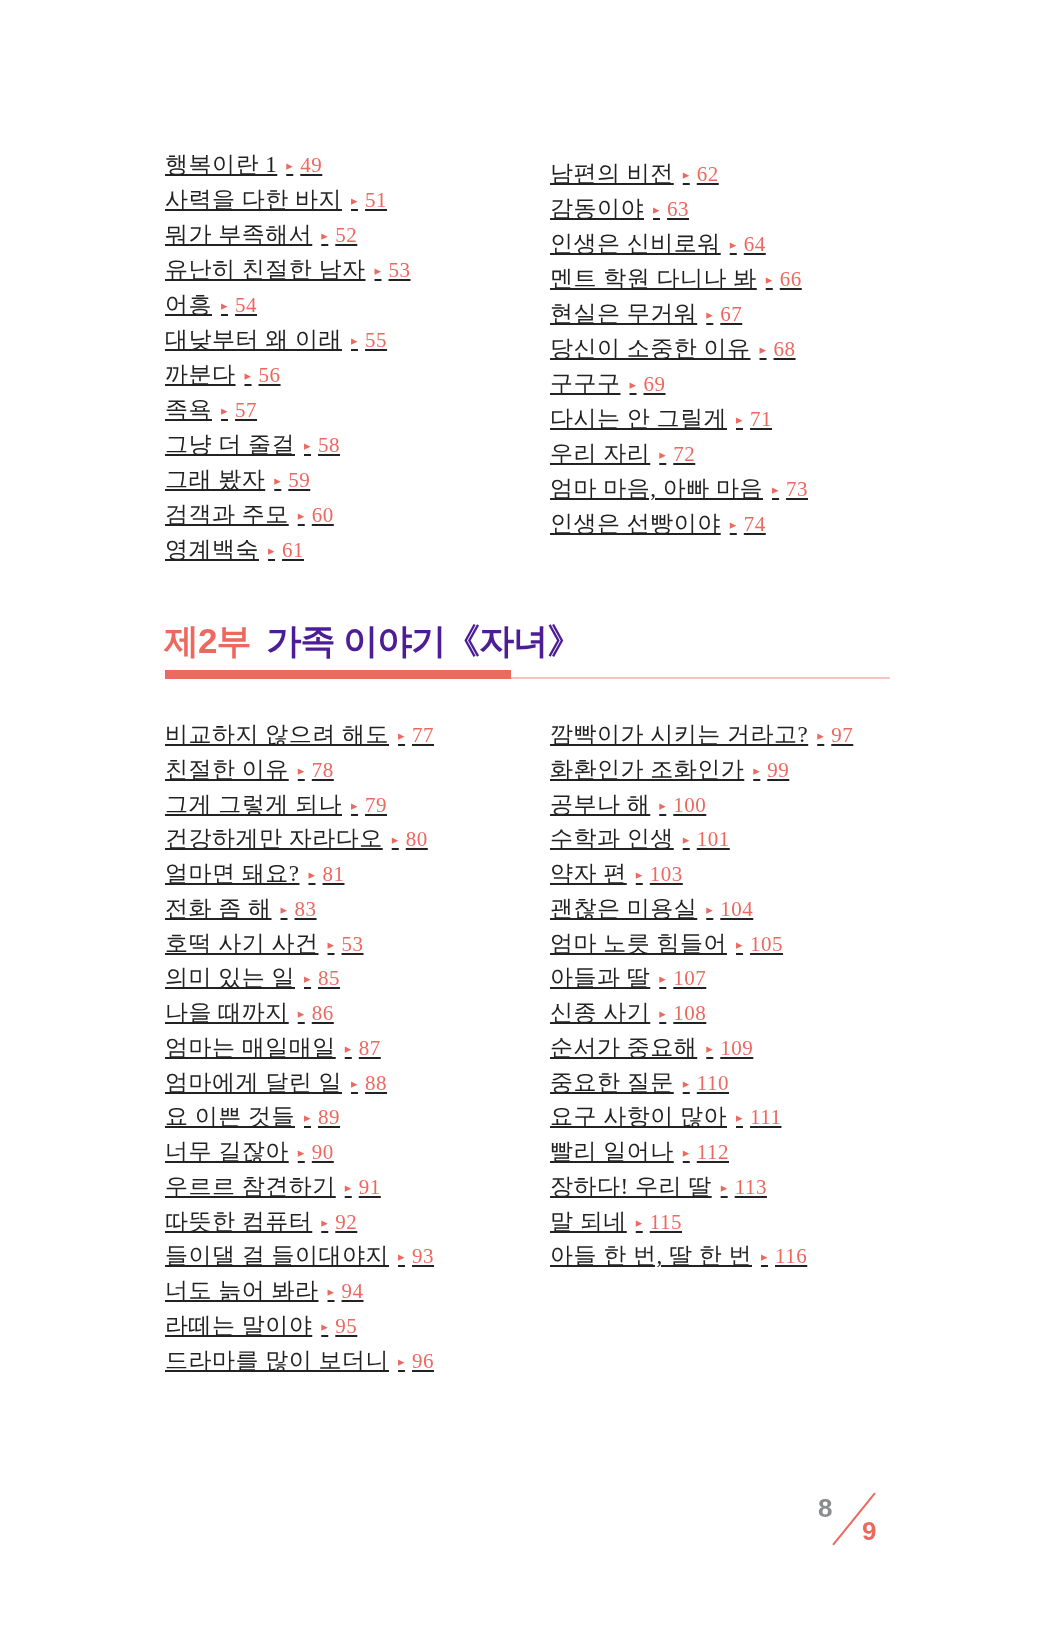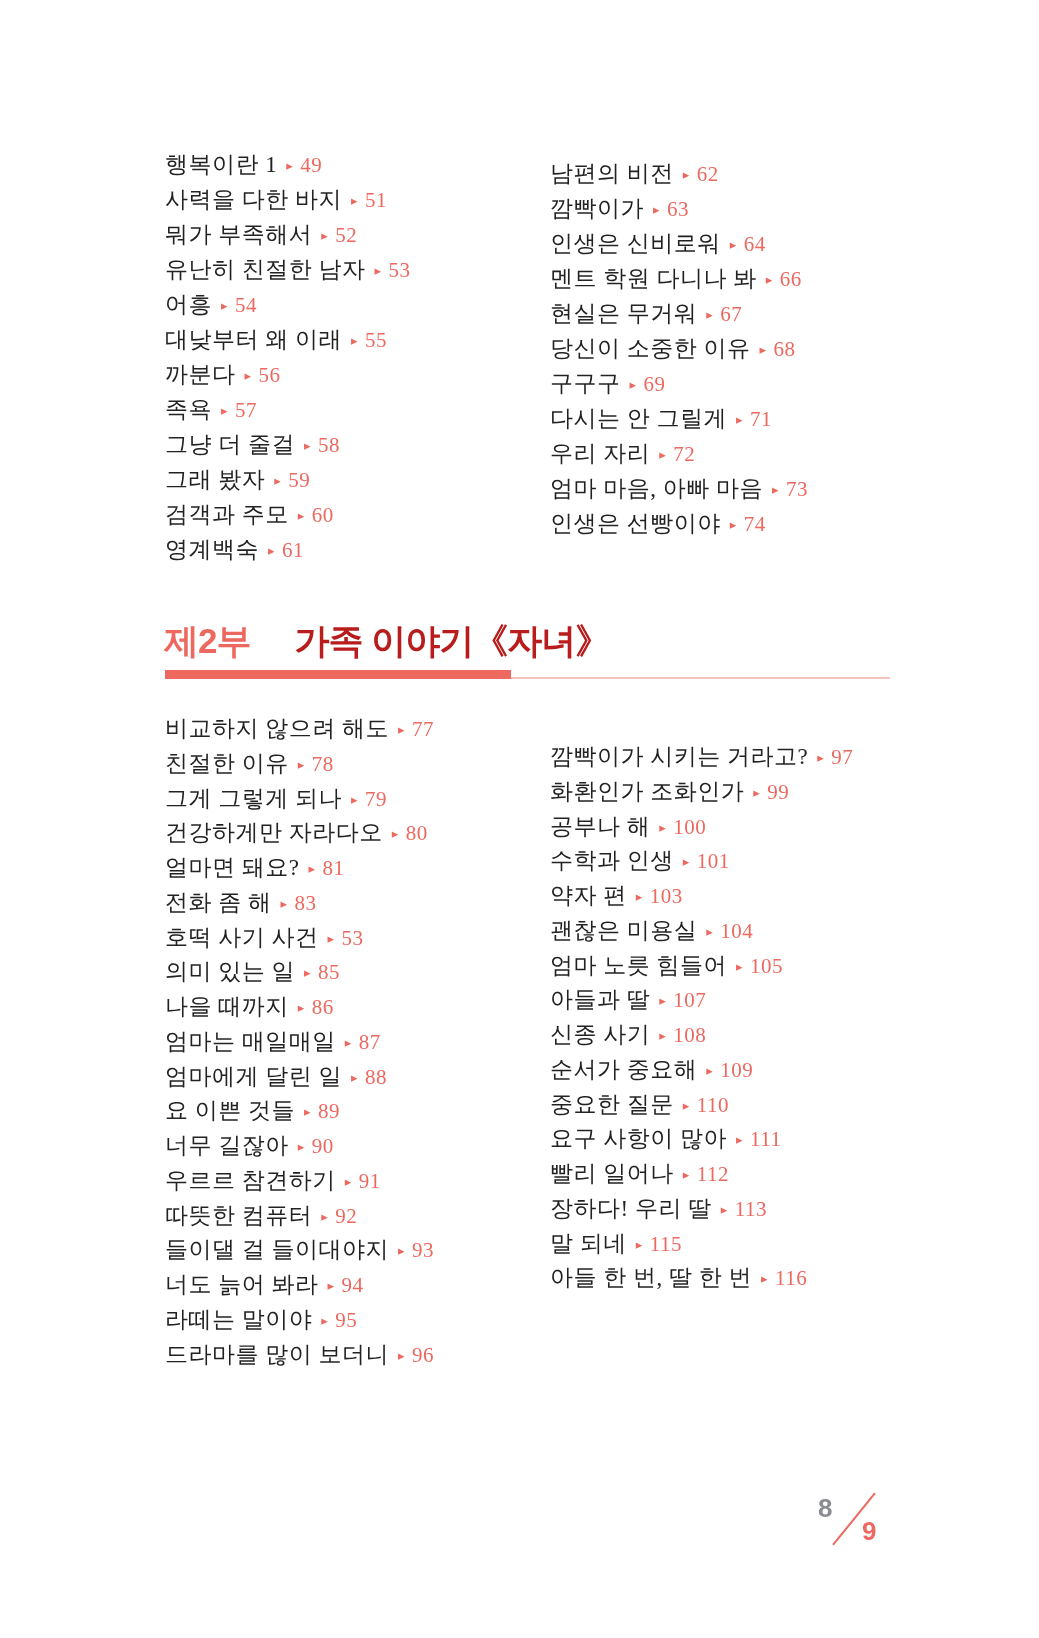--- a/index.html
+++ b/index.html
@@ -15,35 +15,36 @@
     position:relative;
     background:var(--bg);
     font-family:"Liberation Serif", serif;
     color:var(--text);
     overflow:hidden;
   }
   .toc-col{
     position:absolute;
     list-style:none;
     white-space:nowrap;
+    text-decoration:underline;
   }
   .toc-col li{
     height:35px;
     line-height:35px;
     font-size:23px;
     letter-spacing:0.5px;
   }
   #section2-left li, #section2-right li{
     height:34.75px;
-    line-height:29px;
+    line-height:41px;
   }
   #section1-left{left:165px;top:147px;}
   #section1-right{left:550px;top:156px;}
   #section2-left{left:165px;top:714px;}
-  #section2-right{left:550px;top:714px;margin-top:28px;}
+  #section2-right{left:550px;top:714px;}
   .entry-marker{
     color:var(--accent);
     font-size:13px;
     margin:0 7px 0 9px;
     vertical-align:2px;
     font-family:"DejaVu Sans", sans-serif;
   }
   .entry-page{
     color:var(--accent);
     font-size:21px;
@@ -58,22 +59,21 @@
     font-size:35px;
     letter-spacing:-1px;
     white-space:nowrap;
   }
   .part-label{
     color:var(--accent);
     margin-right:16px;
     margin-top:12px;
   }
   .part-title{
-    color:#b91c1c;
-    margin-left:28px;
+    color:#4c1d95;
   }
   .rule-thick{
     position:absolute;
     left:165px;
     top:670px;
     width:346px;
     height:9px;
     background:var(--accent);
   }
   .rule-thin{
@@ -154,21 +154,21 @@
     <li>
     <span>영계백숙</span><span class="entry-marker">▸</span><span class="entry-page">61</span>
   </li>
   </ul>
 
 <ul class="toc-col" id="section1-right">
     <li>
     <span>남편의 비전</span><span class="entry-marker">▸</span><span class="entry-page">62</span>
   </li>
     <li>
-    <span>깜빡이가</span><span class="entry-marker">▸</span><span class="entry-page">63</span>
+    <span>감동이야</span><span class="entry-marker">▸</span><span class="entry-page">63</span>
   </li>
     <li>
     <span>인생은 신비로워</span><span class="entry-marker">▸</span><span class="entry-page">64</span>
   </li>
     <li>
     <span>멘트 학원 다니나 봐</span><span class="entry-marker">▸</span><span class="entry-page">66</span>
   </li>
     <li>
     <span>현실은 무거워</span><span class="entry-marker">▸</span><span class="entry-page">67</span>
   </li>

